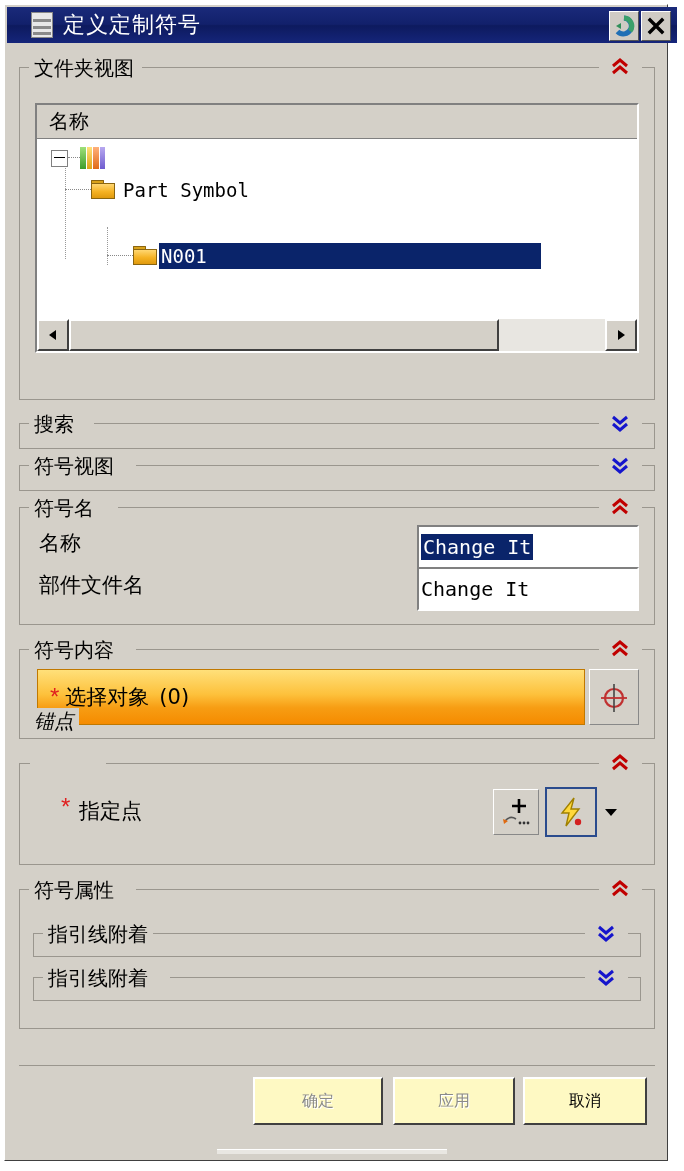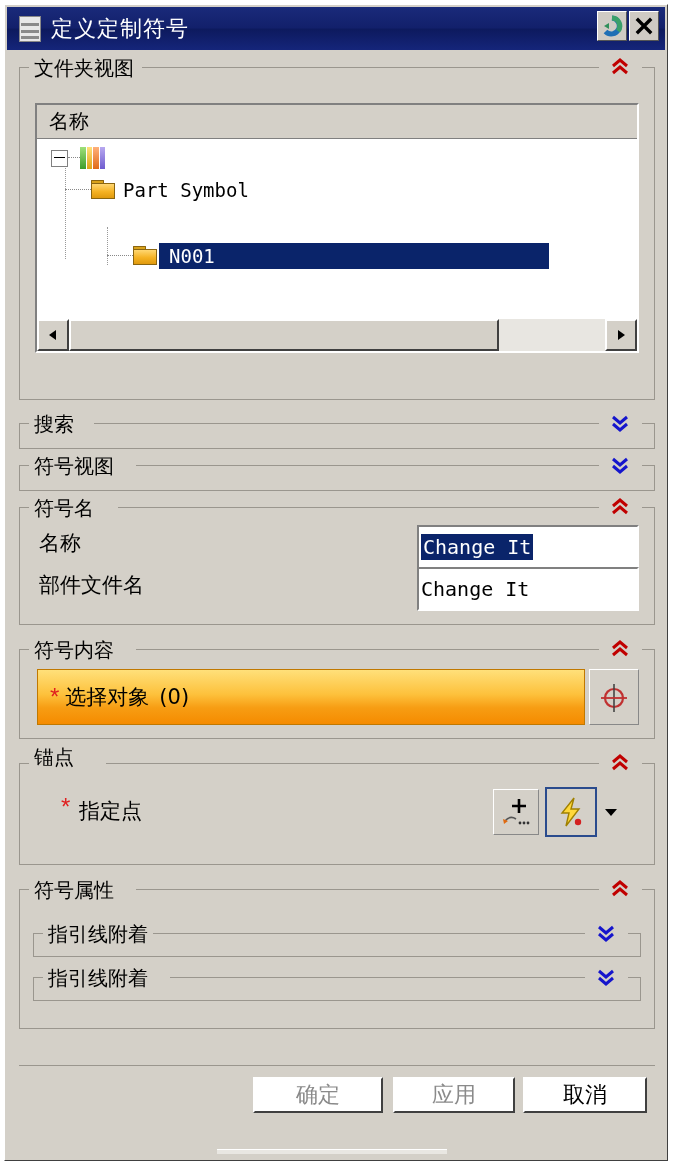--- a/index.html
+++ b/index.html
@@ -17,23 +17,23 @@
     width: 664px; height: 1157px;
     background: #d4d0c8;
     border: 1px solid #ffffff;
     border-right-color: #404040;
     border-bottom-color: #404040;
     box-sizing: border-box;
   }
   
   .titlebar {
     position: absolute; left: 2px; top: 2px;
-    width: 658px; height: 43px;
+    width: 658px; height: 36px;
     background: linear-gradient(to bottom, #1a2a7a 0%, #12206b 48%, #0d1a5e 52%, #15257a 100%);
-    display: flex; align-items: center;
+    display: flex; align-items: center; padding-left: 12px;
   }
   .menu-icon {
     width: 22px; height: 26px;
     margin-left: 12px; margin-right: 10px;
     background: #e8e8e8;
     border: 1px solid #888;
     position: relative;
     box-sizing: border-box;
   }
   .menu-icon::before, .menu-icon::after {
@@ -104,21 +104,21 @@
   }
   .tree-body { position: relative; background: #fff; height: 178px; }
   .tnode {
     position: absolute; display: flex; align-items: center; height: 30px;
     font-family: "DejaVu Sans Mono", monospace;
     font-size: 19px; color: #000; white-space: nowrap;
   }
   .tnode .lbl { padding-left: 6px; }
   .tnode .lbl.cn { font-family: "DejaVu Sans", sans-serif; font-size: 20px; }
   .tnode.selected .lbl {
-    background: #0a246a; color: #ffffff; padding: 2px 10px 2px 10px;
+    background: #0a246a; color: #ffffff; padding: 2px 10px 2px 2px;
   }
   .expander {
     width: 15px; height: 15px; border: 1px solid #808080;
     background: #fff; position: relative; flex: none;
   }
   .expander::before {
     content: ""; position: absolute; left: 2px; right: 2px; top: 6px;
     height: 1px; background: #000;
   }
   .dots { width: 12px; height: 1px; border-top: 1px dotted #888; flex:none; }
@@ -201,26 +201,26 @@
   }
   .ddarrow {
     position:absolute; width: 20px;
     display:flex; align-items:center; justify-content:center;
   }
   
   .btm-sep {
     position:absolute; height:1px; background:#9a968e;
   }
   .dbtn {
-    position: absolute; height: 36px;
-    background: #ffffff;
+    position: absolute; height: 48px;
+    background: #fef9c3;
     border: 2px solid; border-color: #ffffff #404040 #404040 #ffffff;
     box-sizing: border-box;
     display:flex; align-items:center; justify-content:center;
-    font-size: 22px; color: #000;
+    font-size: 16px; color: #000;
     font-family: "DejaVu Sans", sans-serif;
   }
   .dbtn.disabled { color: #8a8a8a; text-shadow: 1px 1px 0 #ffffff; }
   .resize-grip {
     position:absolute; height:4px;
     background: #e9e7e2; border-top:1px solid #fff;
   }
 </style>
 </head>
 <body>
@@ -385,21 +385,21 @@
       <path d="M17 4 L17 32" stroke="#444" stroke-width="1.6"></path>
       <path d="M4 18 L30 18" stroke="#c03030" stroke-width="1.8"></path>
     </svg>
   </div>
 
   <div class="group" style="left:14px; top:758px; width:636px; height:102px;">
     <div class="group-line-top" style="left:0; width:10px;"></div>
     <div class="group-line-top" style="left:86px; width:calc(100% - 141px);"></div>
     <div class="group-line-top" style="right:0; width:12px;"></div>
   </div>
-  <div class="gtitle" style="left:24px; top:739px;">锚点</div>
+  <div class="gtitle" style="left:24px; top:703px;font-style:italic;">锚点</div>
   <div class="chev" style="left:604px; top:748px;">
     <svg width="20" height="20" viewBox="0 0 20 20">
       <path d="M3 9 L10 3 L17 9" fill="none" stroke="#c00000" stroke-width="3"></path>
       <path d="M3 16 L10 10 L17 16" fill="none" stroke="#c00000" stroke-width="3"></path>
     </svg>
   </div>
   <span class="ast" style="position:absolute; left:44px; top:790px;">*</span>
   <div class="flabel" style="left:74px; top:792px;">指定点</div>
   <div class="iconbtn" style="left:488px; top:784px; width:46px; height:46px;">
     <svg width="34" height="34" viewBox="0 0 34 34">

